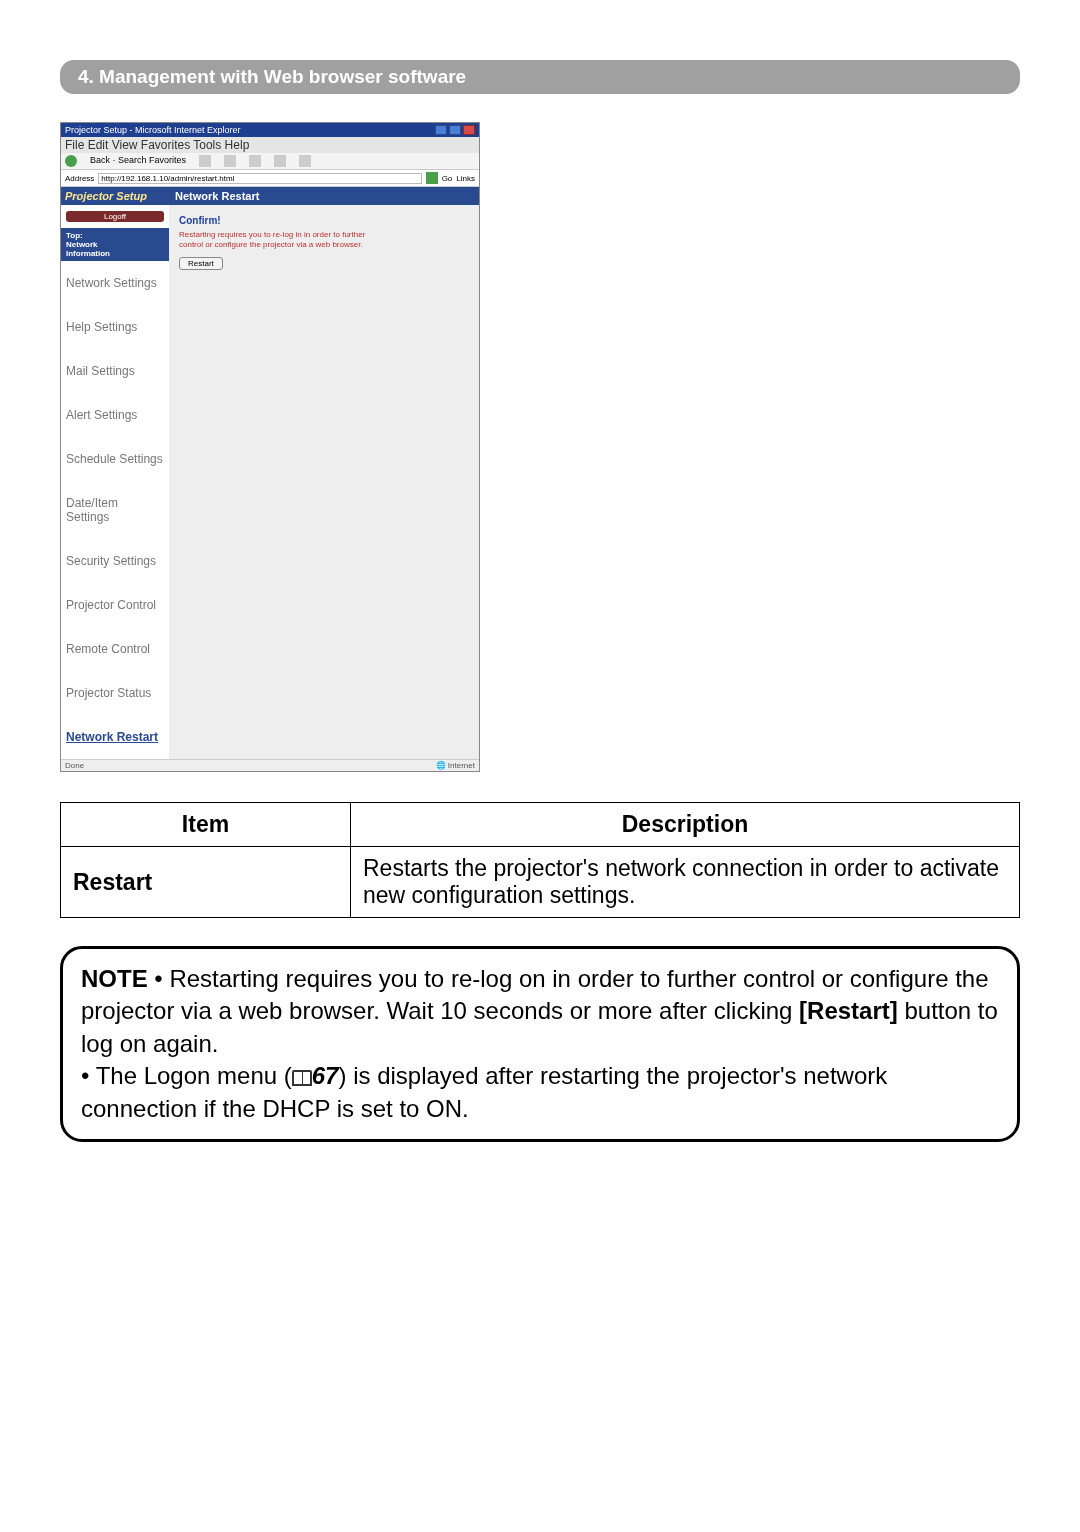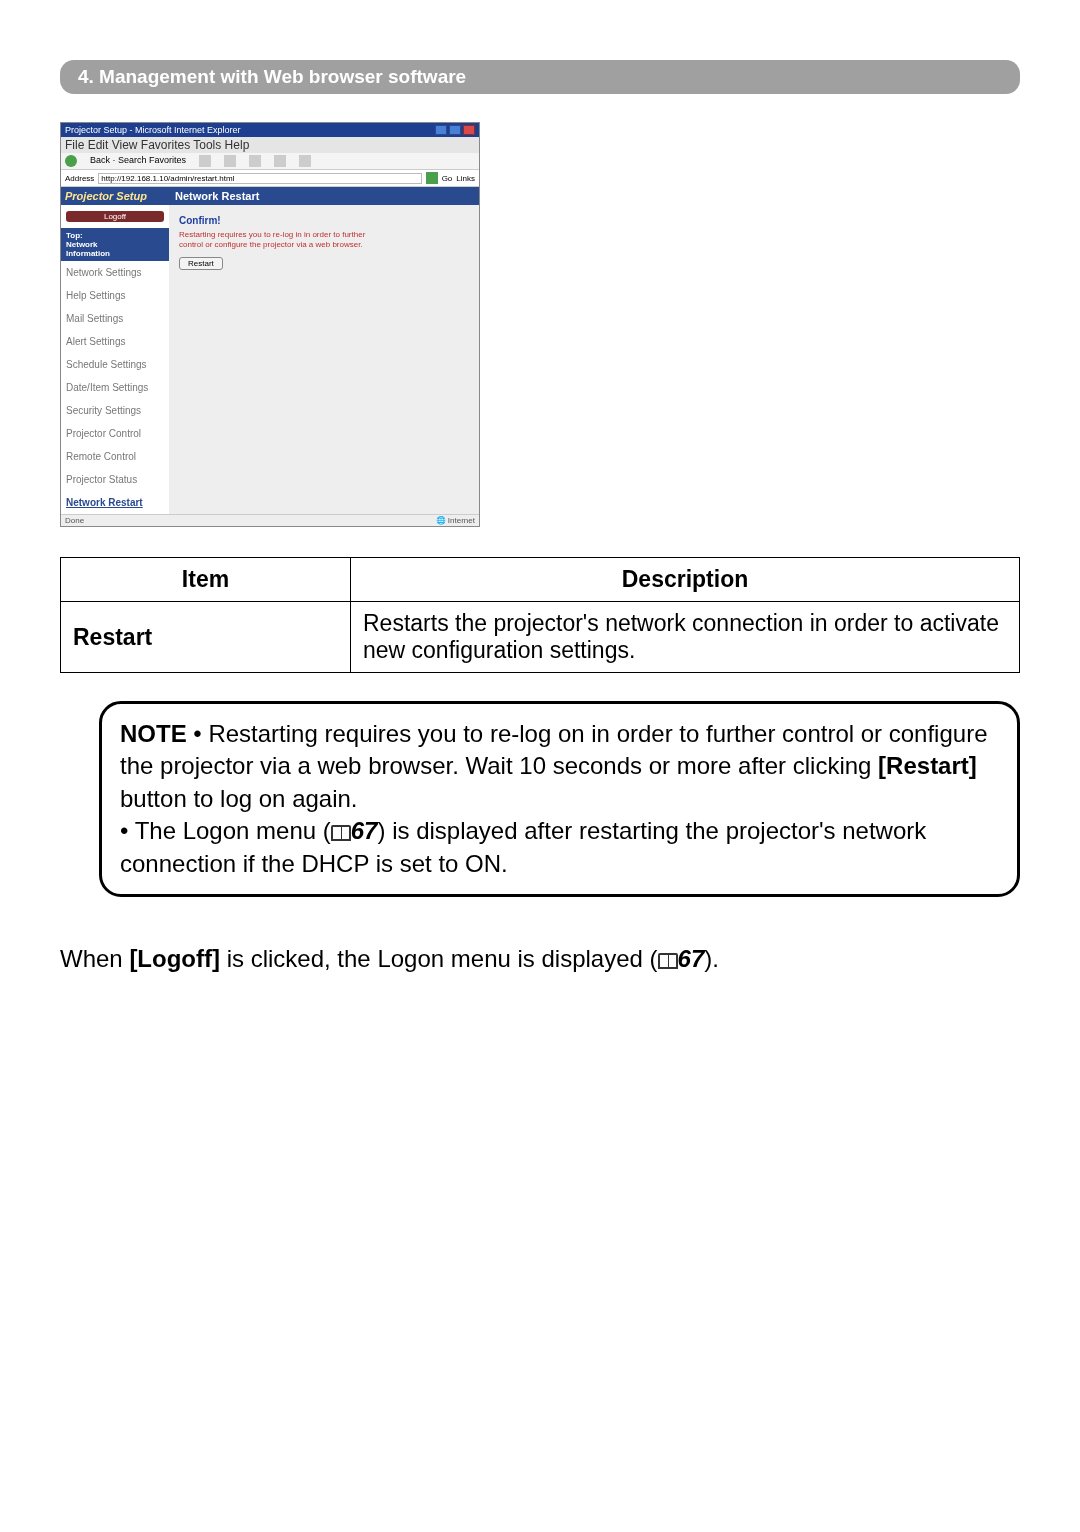--- a/index.html
+++ b/index.html
@@ -96,21 +96,21 @@
   .ss-logoff {
     margin:6px 5px 6px 5px;
     background:#7a2a2a; color:#fff; text-align:center;
     border-radius:3px; padding:1px 0; font-size:8px;
   }
   .ss-topinfo {
     background:#2a4a8f; color:#fff; padding:3px 5px;
     font-weight:bold; font-size:8px;
   }
   .ss-menu-item {
-    color:#777; padding:6px 5px; font-size:10px;
+    color:#777; padding:15px 5px; font-size:12px;
     border-bottom:0;
   }
   .ss-menu-item.active { color:#2a4a8f; font-weight:bold; text-decoration:underline;}
   .ss-main {
     flex:1; background:#eee; display:flex; flex-direction:column;
   }
   .ss-main-header {
     background:#2a4a8f; color:#fff; font-weight:bold;
     padding:3px 6px; font-size:11px;
   }
@@ -157,21 +157,20 @@
     width: 290px;
     vertical-align: middle;
   }
   .note-box {
     border: 3px solid #000;
     border-radius: 22px;
     padding: 14px 18px;
     font-size: 24px;
     line-height: 1.35;
     margin-bottom: 48px;
-    margin-left: 39px;
   }
   .note-box .note-label { font-weight: bold; }
   .book-icon {
     display:inline-block; width:20px; height:16px;
     border:2px solid #333; border-radius:2px 2px 0 0;
     position:relative; vertical-align:middle;
     background:#fff;
   }
   .book-icon::after {
     content:""; position:absolute; left:50%; top:0; bottom:0;
@@ -263,17 +262,14 @@
   </tbody>
     </table>
 
   <div class="note-box">
     <span class="note-label">NOTE</span>
     <span>• Restarting requires you to re-log on in order to further control or configure the projector via a web browser. Wait 10 seconds or more after clicking </span><b>[Restart]</b><span> button to log on again.</span><br>
     <span>• The Logon menu (</span><span class="book-icon"></span><span class="ref">67</span><span>) is displayed after restarting the projector's network connection if the DHCP is set to ON.</span>
   </div>
 
 
-  <div class="body-text">
-    <span>When </span><b>[Logoff]</b><span> is clicked, the Logon menu is displayed (</span><span class="book-icon"></span><span class="ref">67</span><span>).</span>
-  </div>
 
 </div>
 
 </body></html>

